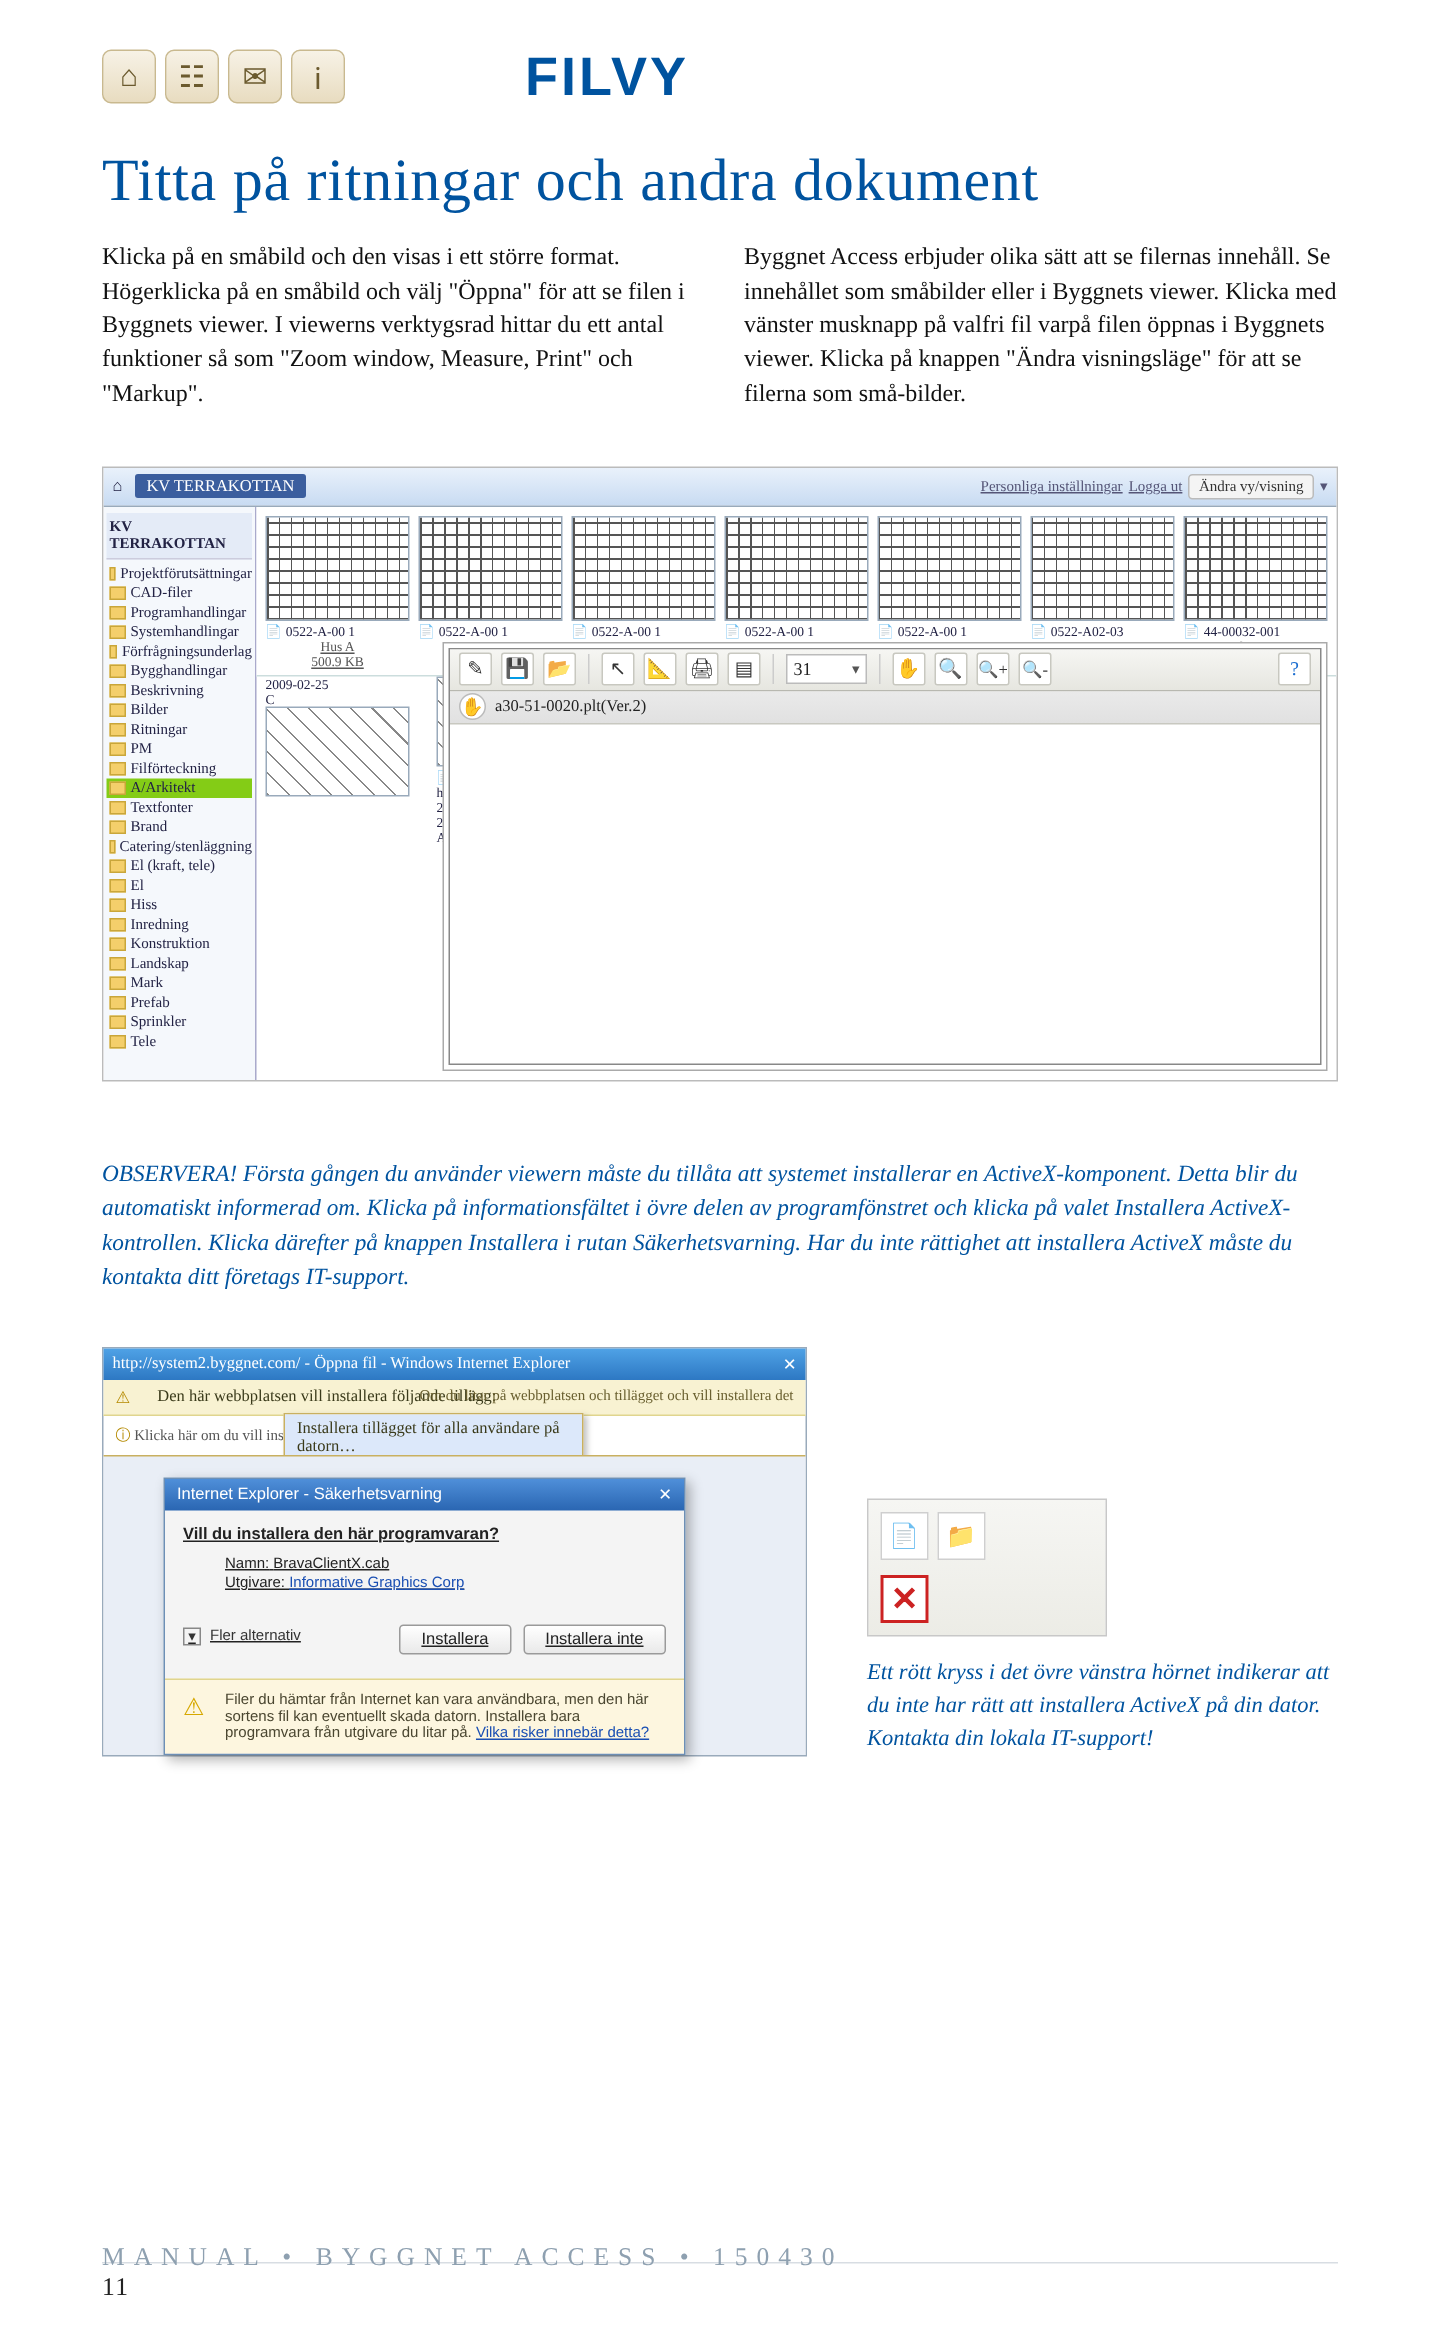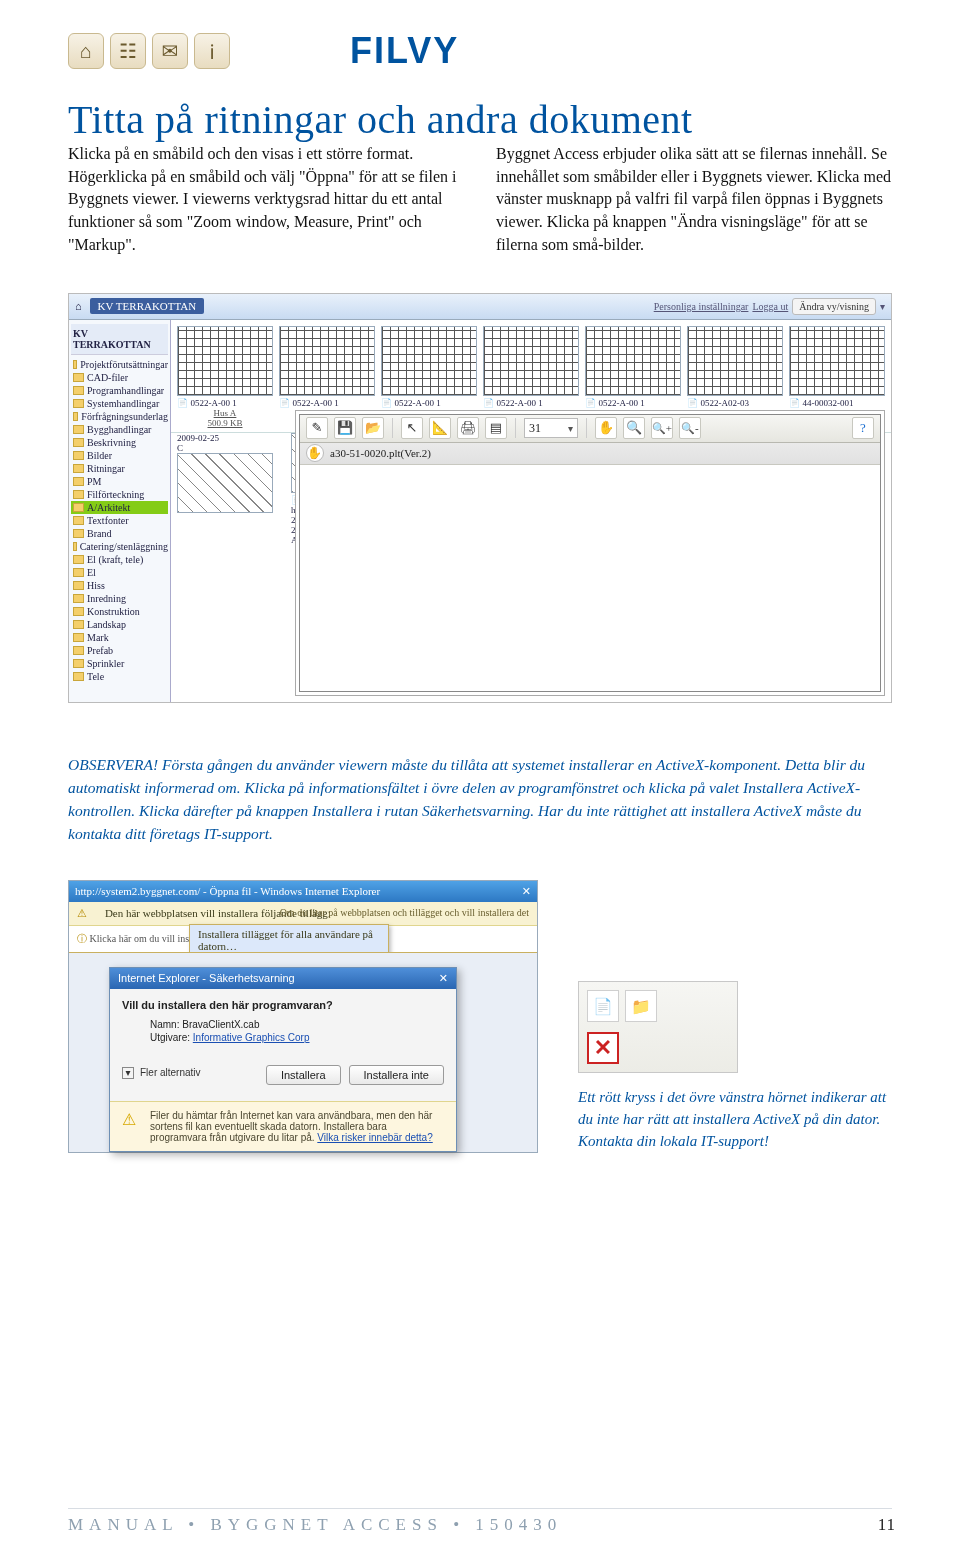--- a/index.html
+++ b/index.html
@@ -39,20 +39,21 @@
     font-weight: 800;
     letter-spacing: 2px;
     color: #00539f;
     font-size: 36px;
   }
   .page-heading {
     font-family: Georgia, serif;
     font-size: 40px;
     color: #00539f;
     letter-spacing: 0.5px;
+    margin-bottom: 18px;
     font-weight: 400;
   }
   .body-columns {
     display: flex;
     gap: 32px;
     margin-bottom: 36px;
   }
   .body-col {
     flex: 1;
     font-size: 16px;
@@ -262,21 +263,21 @@
     border:1px solid #6d8fb5;
     background:#f4f4f4;
     box-shadow:3px 3px 8px rgba(0,0,0,0.3);
     font-family:Arial,sans-serif;
   }
   .sec-title {
     background:linear-gradient(#4f8fd9,#2a66b2);
     color:#fff; padding:4px 8px; font-size:11px;
     display:flex; justify-content:space-between;
   }
-  .sec-body { padding:10px 12px 8px 12px; font-size:11px; color:#222; }
+  .sec-body { padding:10px 12px 8px 12px; font-size:11px; color:#222;text-decoration:underline; }
   .sec-body .q { font-weight:bold; margin-bottom:8px; }
   .sec-body .kv { font-size:10px; margin:2px 0 2px 28px; }
   .sec-body .kv .lnk { color:#1a4fb3; text-decoration:underline; }
   .sec-btns { display:flex; justify-content:flex-end; gap:8px; margin:12px 0 8px; }
   .sec-btns .b {
     padding:3px 14px; font-size:11px;
     background:linear-gradient(#fff,#e9e9e9);
     border:1px solid #9a9a9a; border-radius:3px;
   }
   .sec-adv { display:flex; align-items:center; gap:6px; font-size:10px; color:#333; }
@@ -329,20 +330,21 @@
     height:1px; background:#d8dde3;
   }
   .footer {
     position:absolute;
     left:68px; right:64px; bottom:18px;
     display:flex; justify-content:space-between;
     font-size:17px;
     letter-spacing:6px;
     color:#8ea0b0;
     font-family:Georgia,serif;
+    flex-direction:column;
   }
   .footer .pg { letter-spacing:1px; color:#222; }
 </style>
 </head>
 <body>
 
 <div class="top-row">
   <div class="icon-bar">
     <div class="top-icon">⌂</div>
     <div class="top-icon">☷</div>

